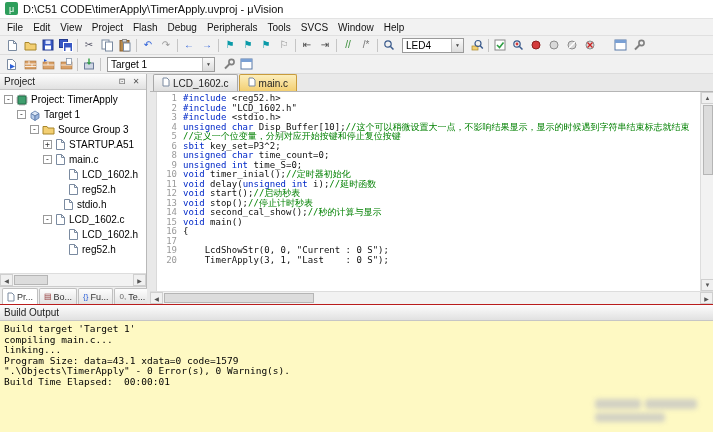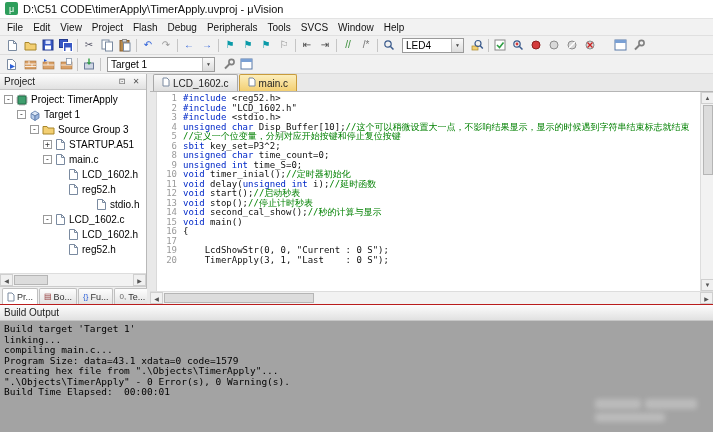--- a/index.html
+++ b/index.html
@@ -58,21 +58,21 @@
   .seg-k { color:#0028c8; }
   .seg-c { color:#008000; }
   .seg-s { color:#101010; }
   .seg-p { color:#101010; }
 
   .vscroll { width:13px; background:#f2f2f2; border-left:1px solid #ddd; display:flex; flex-direction:column; flex:none; }
   .vscroll .sb-track { flex:1; flex-direction:column; display:flex; align-items:center; width:13px; }
   .v-thumb { width:10px; height:70px; background:#dcdcdc; border:1px solid #b5b5b5; margin-top:1px; }
 
   .build-panel { height:128px; display:flex; flex-direction:column; border-top:1px solid #b91c1c; }
-  .build-body { flex:1; background:#a3a3a3; font-family:"DejaVu Sans Mono",monospace; font-size:9.5px; line-height:10.5px; padding:3px 4px; color:#000; overflow:hidden; }
+  .build-body { flex:1; background:#fef9c3; font-family:"DejaVu Sans Mono",monospace; font-size:9.5px; line-height:10.5px; padding:3px 4px; color:#000; overflow:hidden; }
   .build-line { white-space:pre; }
 
   .watermark { position:absolute; right:8px; bottom:6px; width:110px; height:32px; filter:blur(2.5px); opacity:.75; display:flex; flex-wrap:wrap; gap:4px; align-content:center; pointer-events:none; }
   .wm-blob { background:#c4c4c4; border-radius:3px; }
   .wm-a { width:46px; height:10px; } .wm-b { width:52px; height:10px; } .wm-c { width:70px; height:9px; }
 </style>
 </head>
 <body>
 
 <div class="titlebar">
@@ -426,21 +426,21 @@
         <div class="tree-row" style="padding-left: 56px;">
           <span class="exp-spacer"></span>
           <span class="tree-ic">
             <svg width="11" height="13">
               <path d="M1.5 1.5h5l3 3v7h-8z" fill="#fff" stroke="#7a8aa0"></path>
               <path d="M6.5 1.5v3h3" fill="none" stroke="#7a8aa0"></path>
             </svg>
           </span>
           <span class="tree-label">reg52.h</span>
         </div>
-        <div class="tree-row" style="padding-left: 84px;">
+        <div class="tree-row" style="padding-left: 51px;">
           <span class="exp-spacer"></span>
           <span class="tree-ic">
             <svg width="11" height="13">
               <path d="M1.5 1.5h5l3 3v7h-8z" fill="#fff" stroke="#7a8aa0"></path>
               <path d="M6.5 1.5v3h3" fill="none" stroke="#7a8aa0"></path>
             </svg>
           </span>
           <span class="tree-label">stdio.h</span>
         </div>
         <div class="tree-row" style="padding-left: 43px;">
@@ -562,24 +562,23 @@
   </div>
 
 </div>
 
 <div class="build-panel">
   <div class="panel-header">
     <span>Build Output</span>
   </div>
   <div class="build-body" id="build-body">
       <div class="build-line">Build target 'Target 1'</div>
+      <div class="build-line">compiling main.c...</div>
       <div class="build-line">linking...</div>
-      <div class="build-line">compiling main.c...</div>
       <div class="build-line">Program Size: data=43.1 xdata=0 code=1579</div>
-      <div class="build-line">creating hex file from ".\Objects\TimerApply"...</div>
       <div class="build-line">".\Objects\TimerApply" - 0 Error(s), 0 Warning(s).</div>
       <div class="build-line">Build Time Elapsed:  00:00:01</div>
     </div>
 </div>
 
 <div class="watermark">
   <span class="wm-blob wm-a"></span>
     <span class="wm-blob wm-b"></span>
     <span class="wm-blob wm-c"></span>
 </div>

